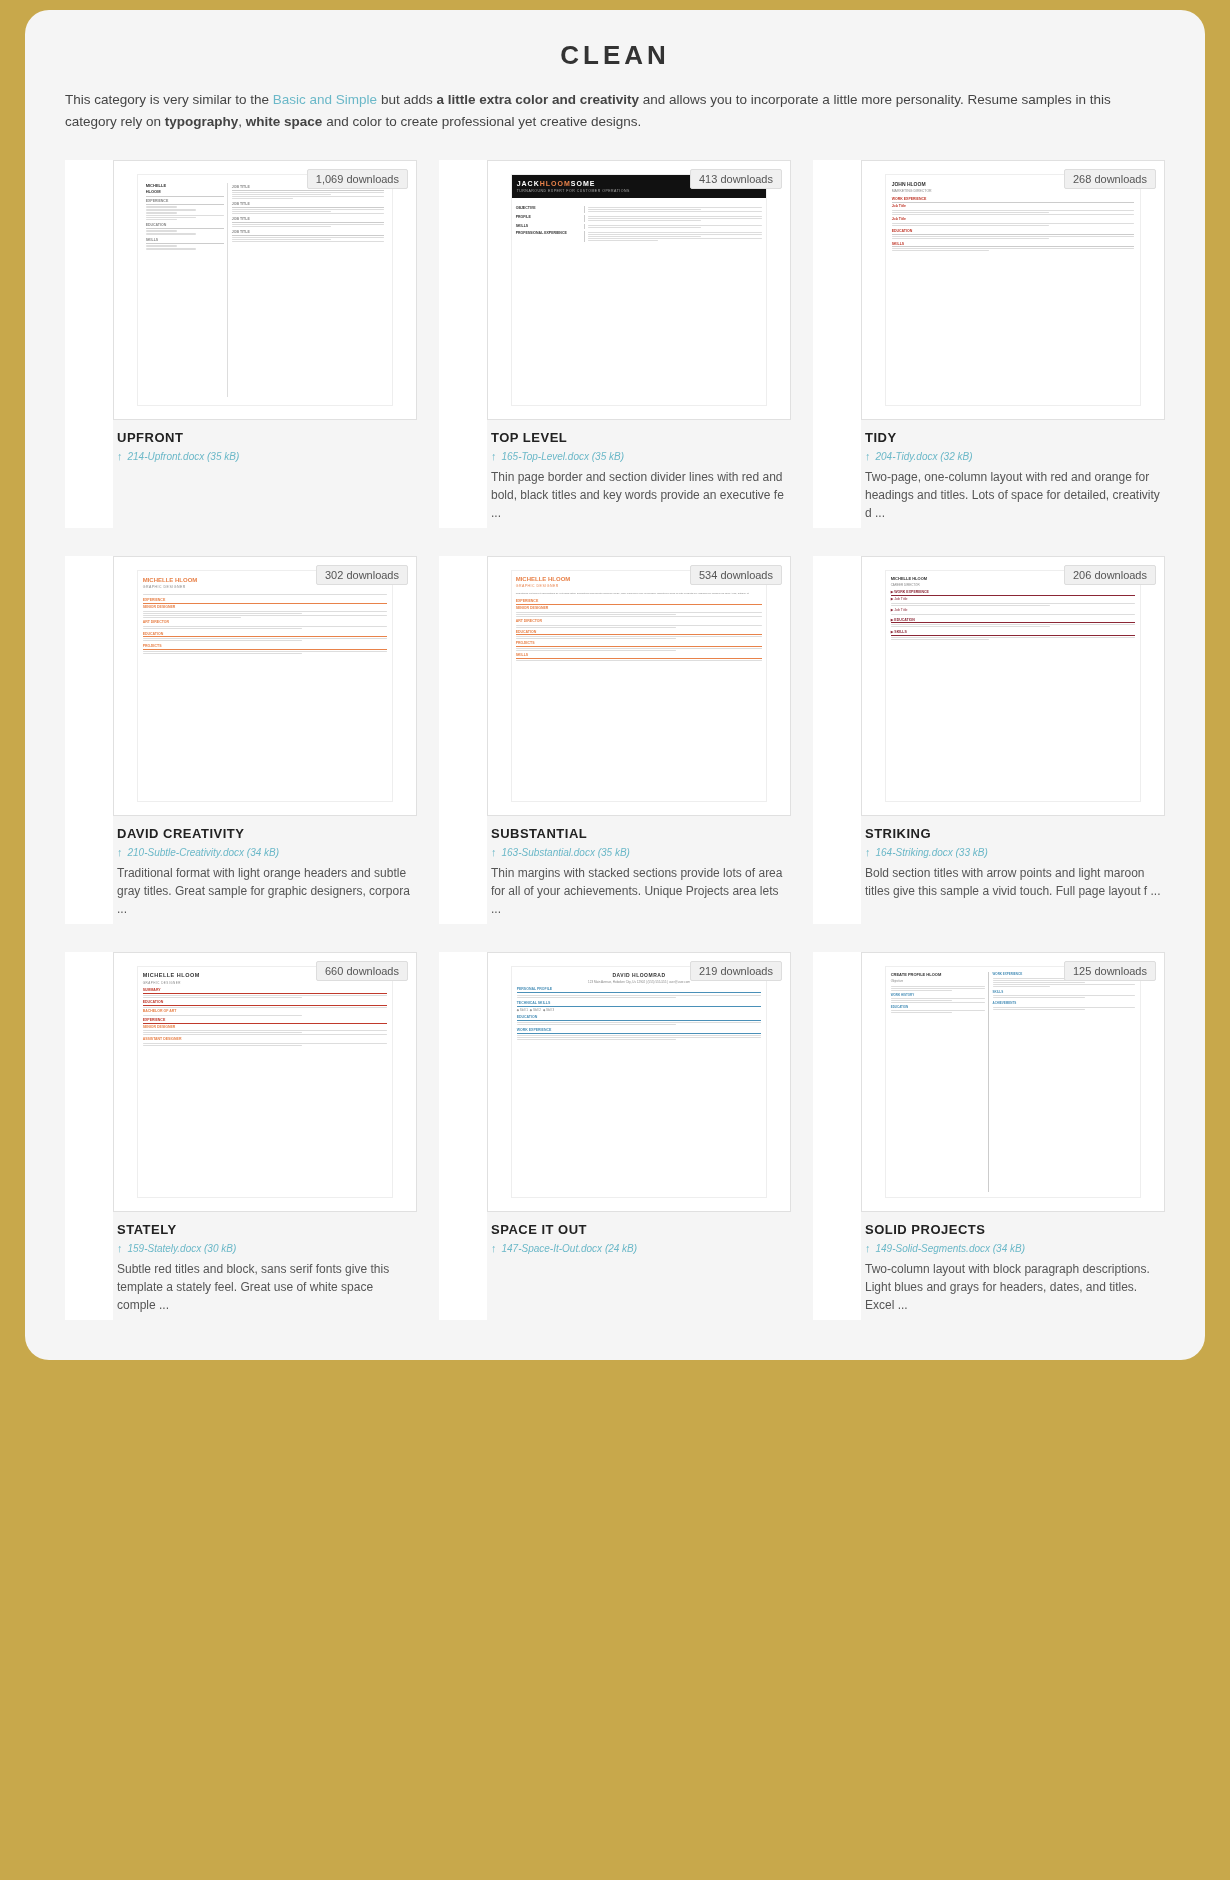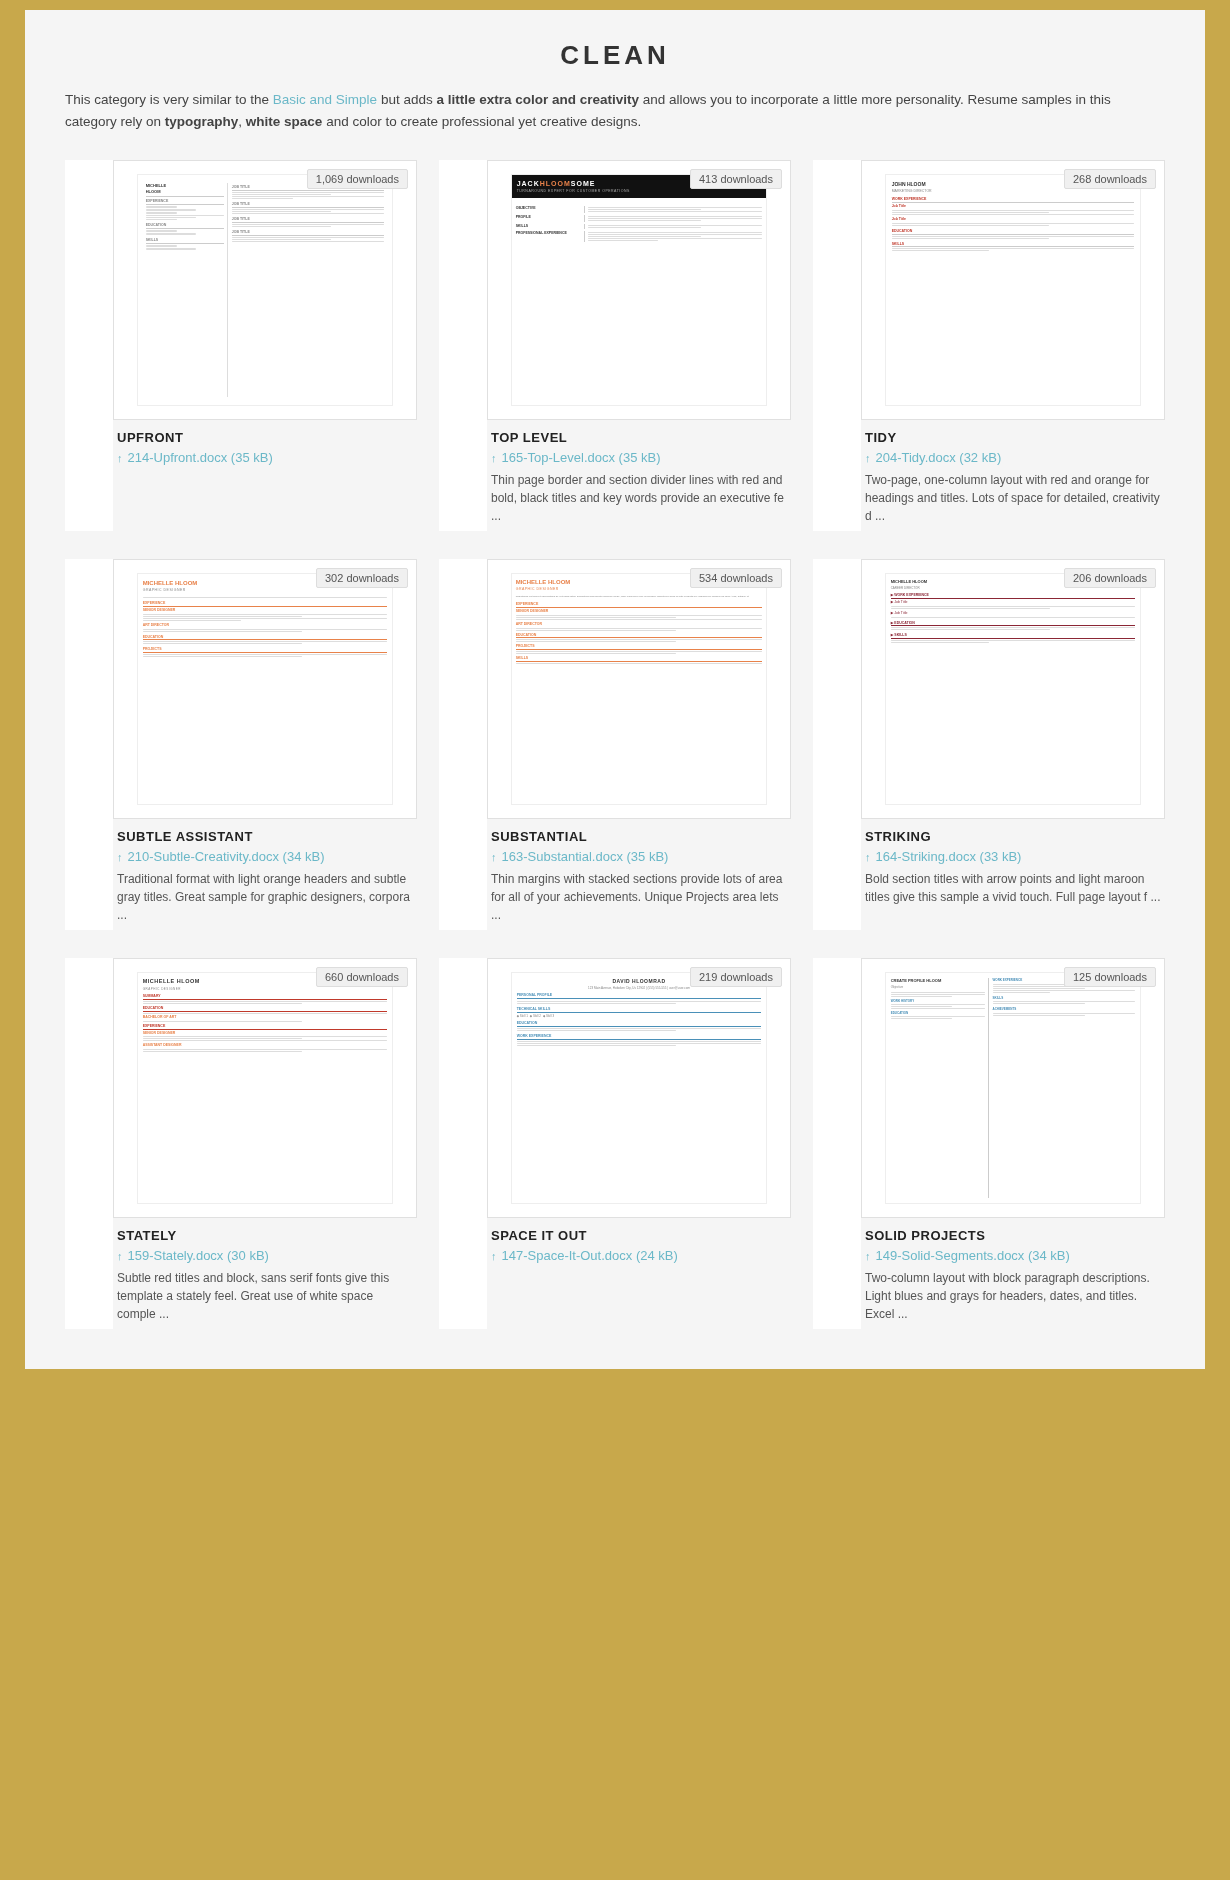--- a/index.html
+++ b/index.html
@@ -6,20 +6,21 @@
     body {
       background: #c8a84b;
       font-family: Arial, sans-serif;
       padding: 10px;
     }
     .main-container {
       background: #f5f5f5;
       max-width: 1180px;
       margin: 0 auto;
       padding: 30px 40px 40px;
+      border-radius: 24px;
     }
     .page-title {
       text-align: center;
       font-size: 26px;
       font-weight: bold;
       letter-spacing: 4px;
       color: #333;
       margin-bottom: 18px;
     }
     .intro-text {
@@ -108,22 +109,23 @@
       align-items: center;
       gap: 5px;
       margin-bottom: 6px;
     }
     .file-icon {
       color: #6bb8c8;
       font-size: 11px;
     }
     .card-file a {
       color: #6bb8c8;
-      font-size: 13px;
+      font-size: 10px;
       text-decoration: none;
+      font-style: italic;
     }
     .card-desc {
       font-size: 12px;
       color: #555;
       line-height: 1.5;
     }
 
     
     .upfront-preview .mini-resume {
       display: flex;
@@ -329,21 +331,21 @@
             <div class="mini-section-title orange" style="margin-top:3px;">EDUCATION</div>
             <div class="mini-line full" style="height:1px;margin:1px 0;"></div>
             <div class="mini-line med" style="height:1px;margin:1px 0;"></div>
             <div class="mini-section-title orange" style="margin-top:3px;">PROJECTS</div>
             <div class="mini-line full" style="height:1px;margin:1px 0;"></div>
             <div class="mini-line med" style="height:1px;margin:1px 0;"></div>
           </div>
         </div>
       </div>
       <div class="card-info">
-        <div class="card-title">SUBTLE ASSISTANT</div>
+        <div class="card-title">DAVID CREATIVITY</div>
         <div class="card-file">
           <span class="file-icon">↑</span>
           <a href="#">210-Subtle-Creativity.docx (34 kB)</a>
         </div>
         <div class="card-desc">Traditional format with light orange headers and subtle gray titles. Great sample for graphic designers, corpora ...</div>
       </div>
     </div>
 
     <div class="resume-card">
       <div class="card-preview substantial-preview">

